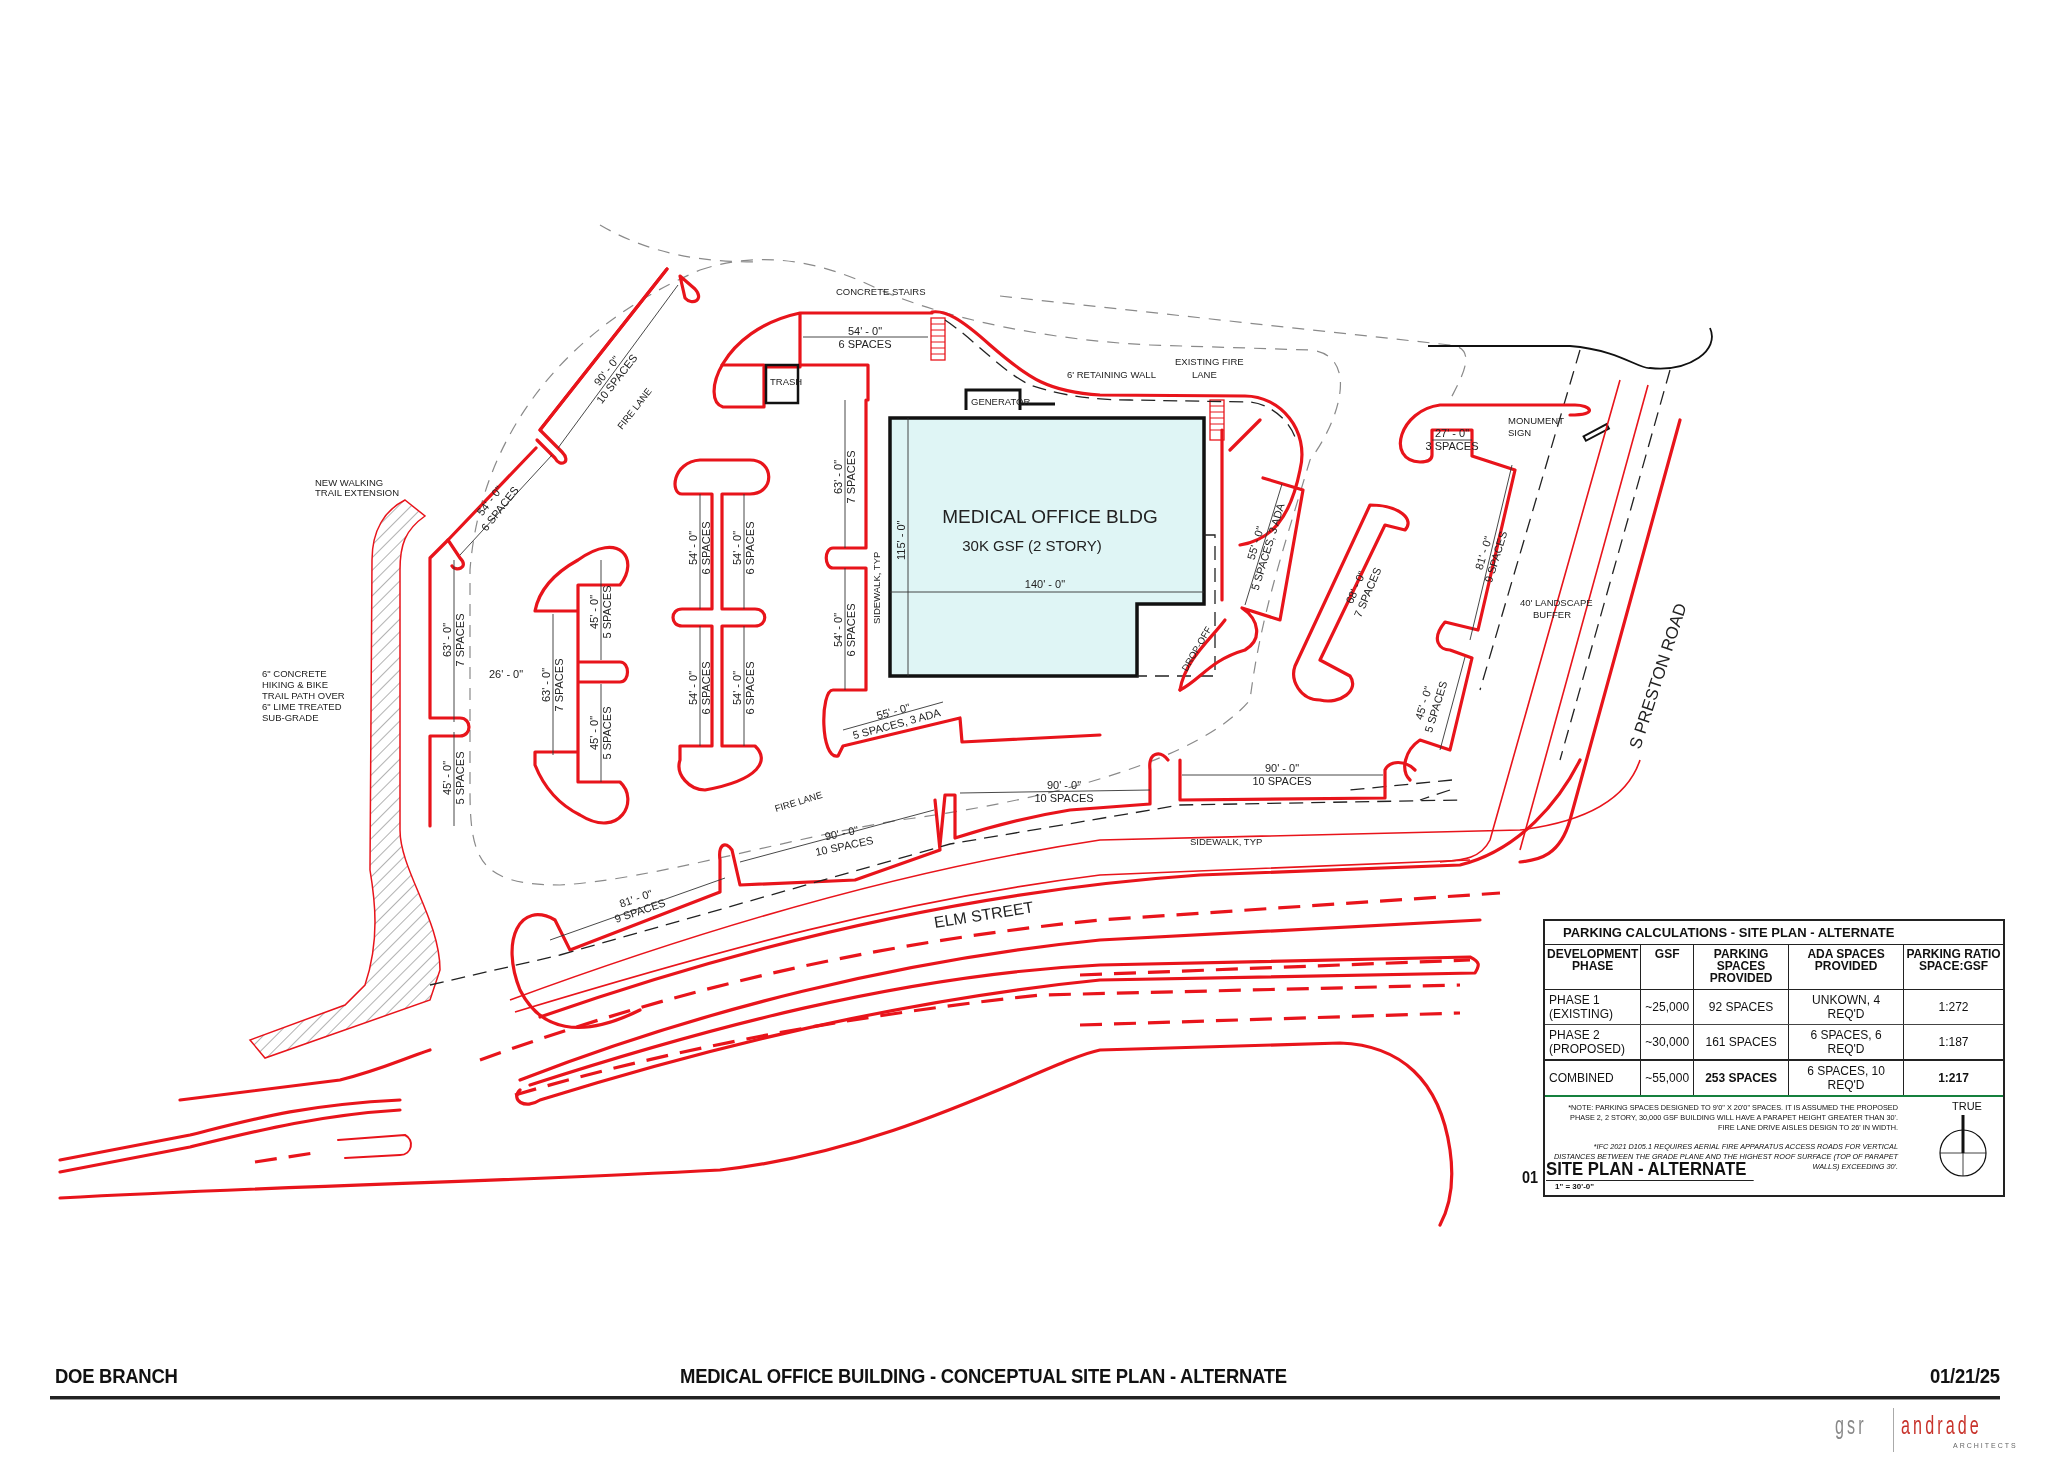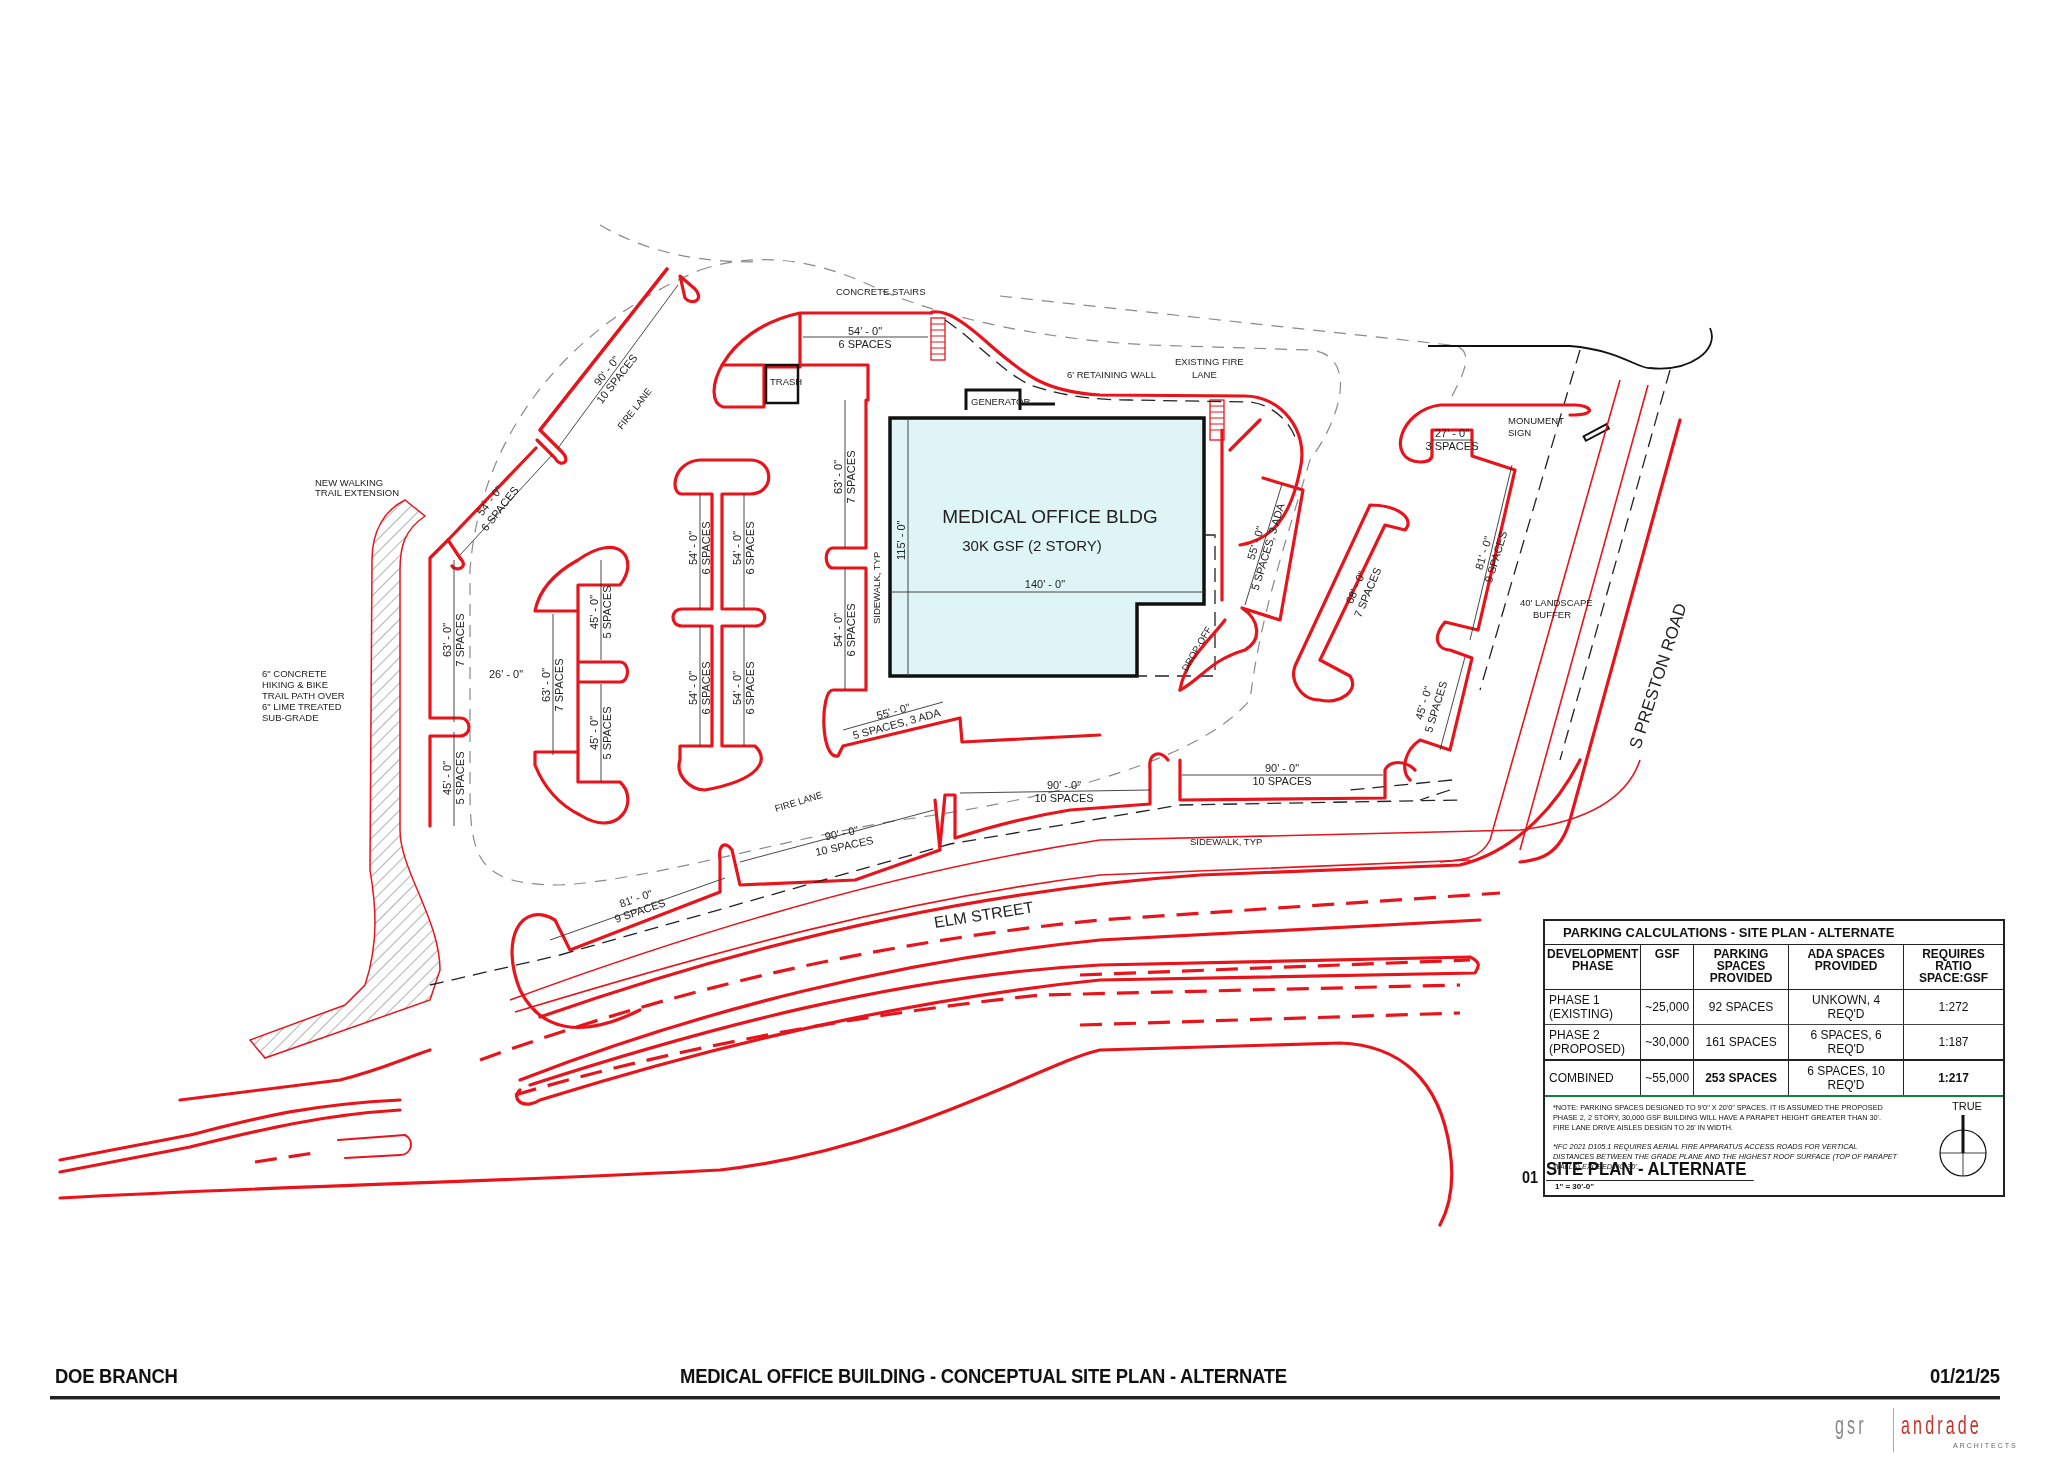--- a/index.html
+++ b/index.html
@@ -34,21 +34,21 @@
   #parking .ttl { font-weight:bold; font-size:13px; padding:4px 18px; border-bottom:1px solid #222; transform-origin:left; }
   #parking table { border-collapse:collapse; width:100%; font-size:12px; }
   #parking th { font-weight:bold; padding:3px 2px; border-right:1px solid #222; border-bottom:1px solid #222; height:38px; vertical-align:top; line-height:12px; }
   #parking td { padding:3px 4px; border-right:1px solid #222; border-bottom:1px solid #444; height:14px; text-align:center; }
   #parking td:first-child { text-align:left; }
   #parking th:last-child, #parking td:last-child { border-right:none; }
   #parking tr.combined td { border-top:2px solid #222; border-bottom:2px solid #15803d; }
   #parking tr.combined td.b { font-weight:bold; }
   #parking .sub { font-weight:bold; }
   #parking .notes { position:relative; height:86px; font-size:7.3px; padding:6px 8px; line-height:10px; }
-  #parking .notes p { margin:0 0 9px 0; width:345px; }
+  #parking .notes p { margin:0 0 9px 0; width:345px;text-align:right; }
   #parking .notes p.it { font-style:italic; }
   #north { position:absolute; right:10px; top:4px; width:60px; height:80px; }
   #north .true { position:absolute; left:4px; width:60px; text-align:center; top:0; font-size:11px; }
 
   #sp-title { position:absolute; left:1522px; top:1158px; }
   #sp-num { position:absolute; left:0; top:10px; font-size:17px; font-weight:bold; transform:scaleX(0.85); transform-origin:left; }
   #sp-name { position:absolute; left:24px; top:0; font-size:19px; font-weight:bold; border-bottom:1.5px solid #222; padding-right:8px; white-space:nowrap; transform:scaleX(0.88); transform-origin:left; }
   #sp-scale { position:absolute; left:33px; top:24px; font-size:8px; font-weight:bold; white-space:nowrap; }
 </style>
 </head>
@@ -302,21 +302,21 @@
 
 <div id="parking">
   <div class="ttl">PARKING CALCULATIONS - SITE PLAN - ALTERNATE</div>
   <table>
     <tbody>
           <tr>
       <th style="width:82px"><span>DEVELOPMENT PHASE</span></th>
       <th style="width:44px"><span>GSF</span></th>
       <th style="width:90px"><span>PARKING SPACES PROVIDED</span></th>
       <th style="width:110px"><span>ADA SPACES PROVIDED</span></th>
-      <th><span>REQUIRES RATIO</span><br><span class="sub">SPACE:GSF</span></th>
+      <th><span>PARKING RATIO</span><br><span class="sub">SPACE:GSF</span></th>
     </tr>
     <tr>
       <td>PHASE 1 (EXISTING)</td>
             <td>~25,000</td>
             <td>92 SPACES</td>
             <td>UNKOWN, 4 REQ'D</td>
             <td>1:272</td>
     </tr>
     <tr>
       <td>PHASE 2 (PROPOSED)</td>

